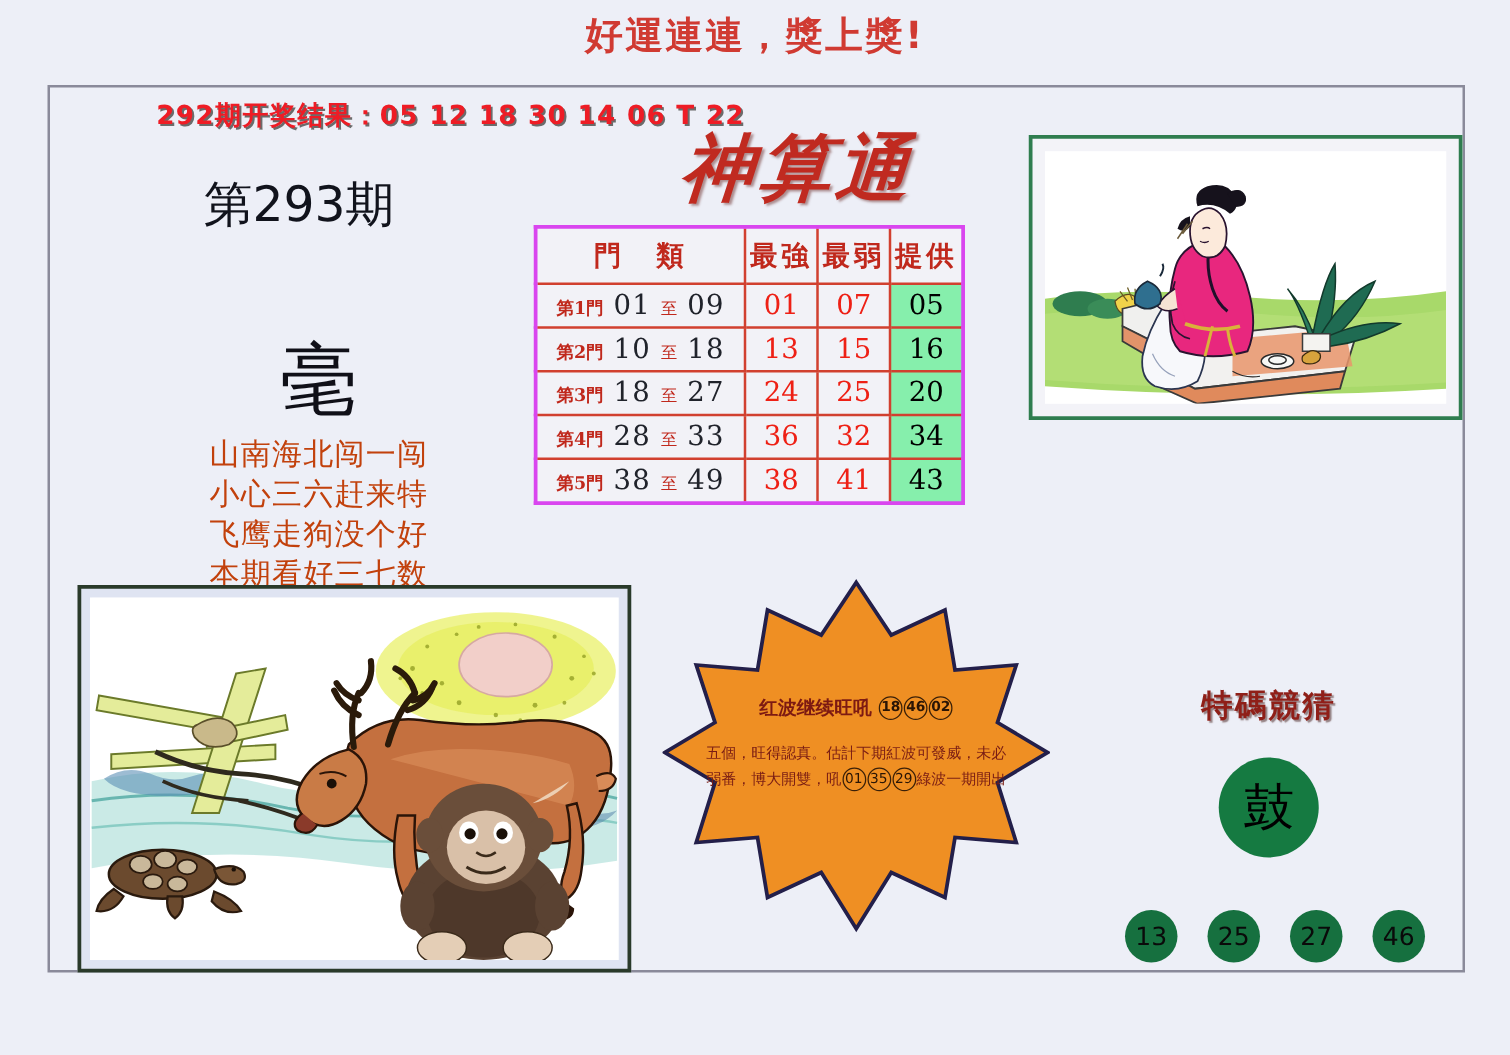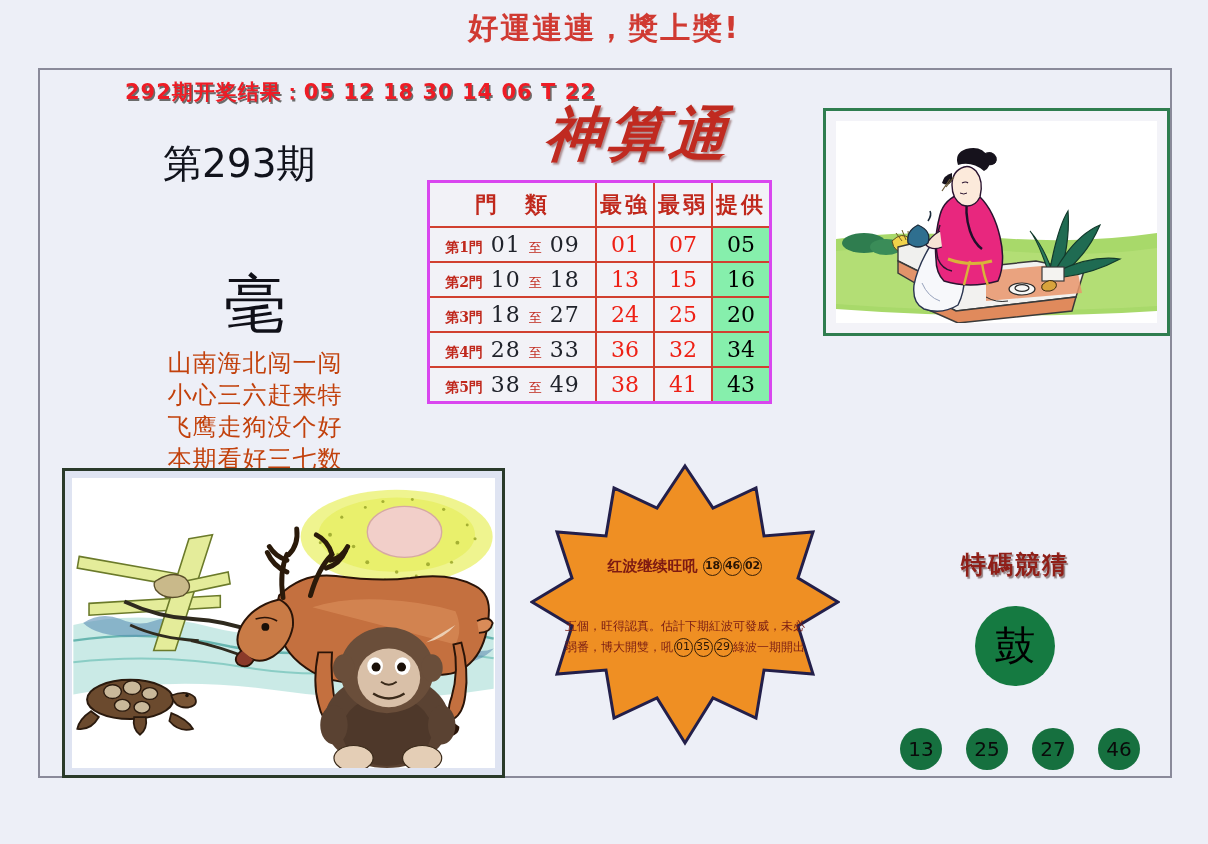--- a/index.html
+++ b/index.html
@@ -220,21 +220,21 @@
     text-align: center;
     font-size: 15px;
     font-weight: bold;
     color: #7d1a12;
     font-family: "DejaVu Sans", sans-serif;
     white-space: nowrap;
     margin-top: 13px;
   }
   #star-body {
     position: absolute;
-    left: 8px; top: 154px;
+    left: 8px; top: 130px;
     width: 294px;
     text-align: center;
     font-size: 12px;
     line-height: 1.75;
     color: #7a1d14;
     font-family: "DejaVu Serif", serif;
   }
   .ball-sm {
     display: inline-block;
     width: 17px; height: 17px;

